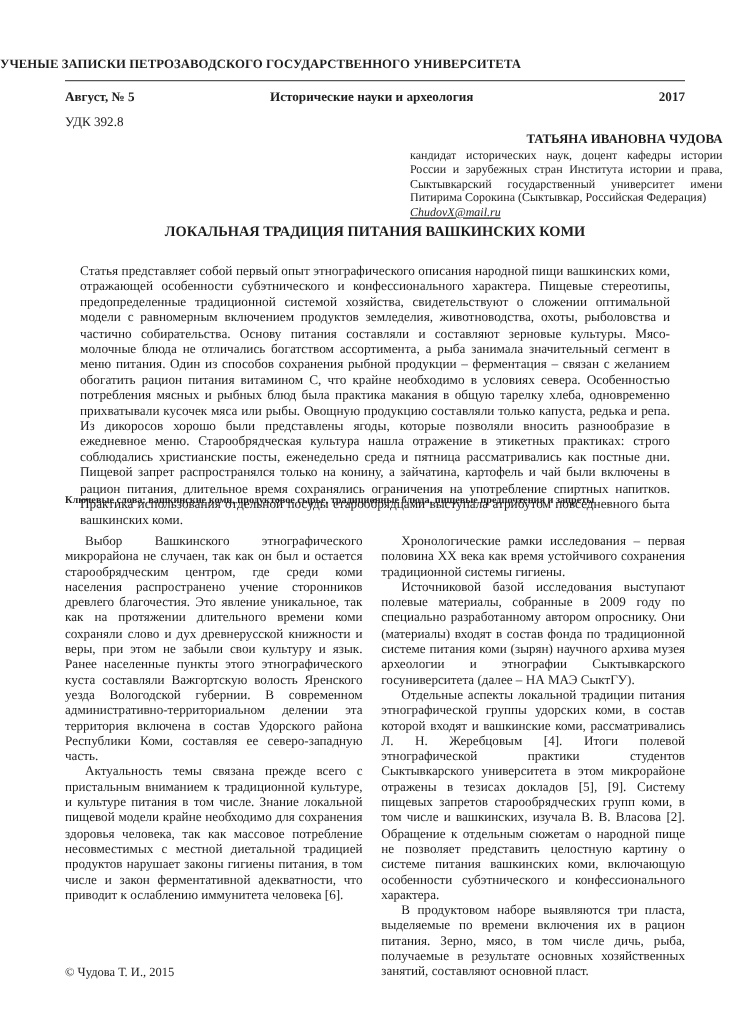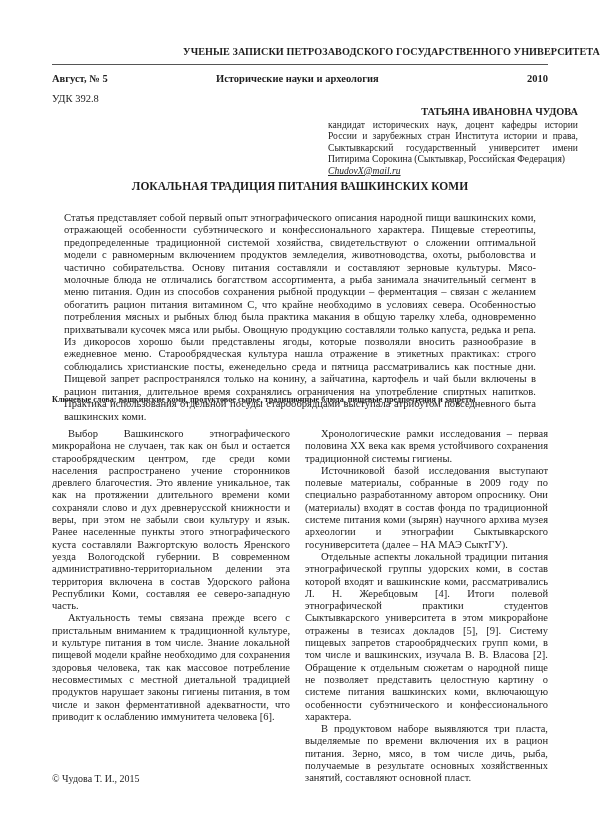--- a/index.html
+++ b/index.html
@@ -3,21 +3,21 @@
 <meta charset="utf-8">
 <style>
   html, body { margin: 0; padding: 0; background: #ffffff; }
   body {
     width: 600px; height: 820px; position: relative; overflow: hidden;
     font-family: "Liberation Serif", "DejaVu Serif", serif;
     color: #1e1e1e;
   }
   .journal-title {
     position: absolute; top: 46px; left: 0; width: 600px;
-    text-align: right; font-weight: bold; font-size: 10.2px; letter-spacing: 0.05px;
+    text-align: left; font-weight: bold; font-size: 10.2px; letter-spacing: 0.05px;
   }
   .header-rule {
     position: absolute; top: 64px; left: 52px; width: 496px; height: 1px; background: #555;
   }
   .issue-row {
     position: absolute; top: 73px; left: 52px; width: 496px;
     font-weight: bold; font-size: 10.5px;
   }
   .issue-row .left { position: absolute; left: 0; }
   .issue-row .center { position: absolute; left: 164px; }
@@ -52,21 +52,21 @@
 </style>
 </head>
 <body>
 
 <div class="journal-title">УЧЕНЫЕ ЗАПИСКИ ПЕТРОЗАВОДСКОГО ГОСУДАРСТВЕННОГО УНИВЕРСИТЕТА</div>
 <div class="header-rule"></div>
 
 <div class="issue-row">
   <span class="left">Август, № 5</span>
   <span class="center">Исторические науки и археология</span>
-  <span class="right">2010</span>
+  <span class="right">2017</span>
 </div>
 
 <div class="udk">УДК 392.8</div>
 
 <div class="author-block">
   <div class="author-name">ТАТЬЯНА ИВАНОВНА ЧУДОВА</div>
   <div class="author-aff">кандидат исторических наук, доцент кафедры истории России и зарубежных стран Института истории и права, Сыктывкарский государственный университет имени Питирима Сорокина (Сыктывкар, Российская Федерация)</div>
   <div class="author-email">ChudovX@mail.ru</div>
 </div>
 

